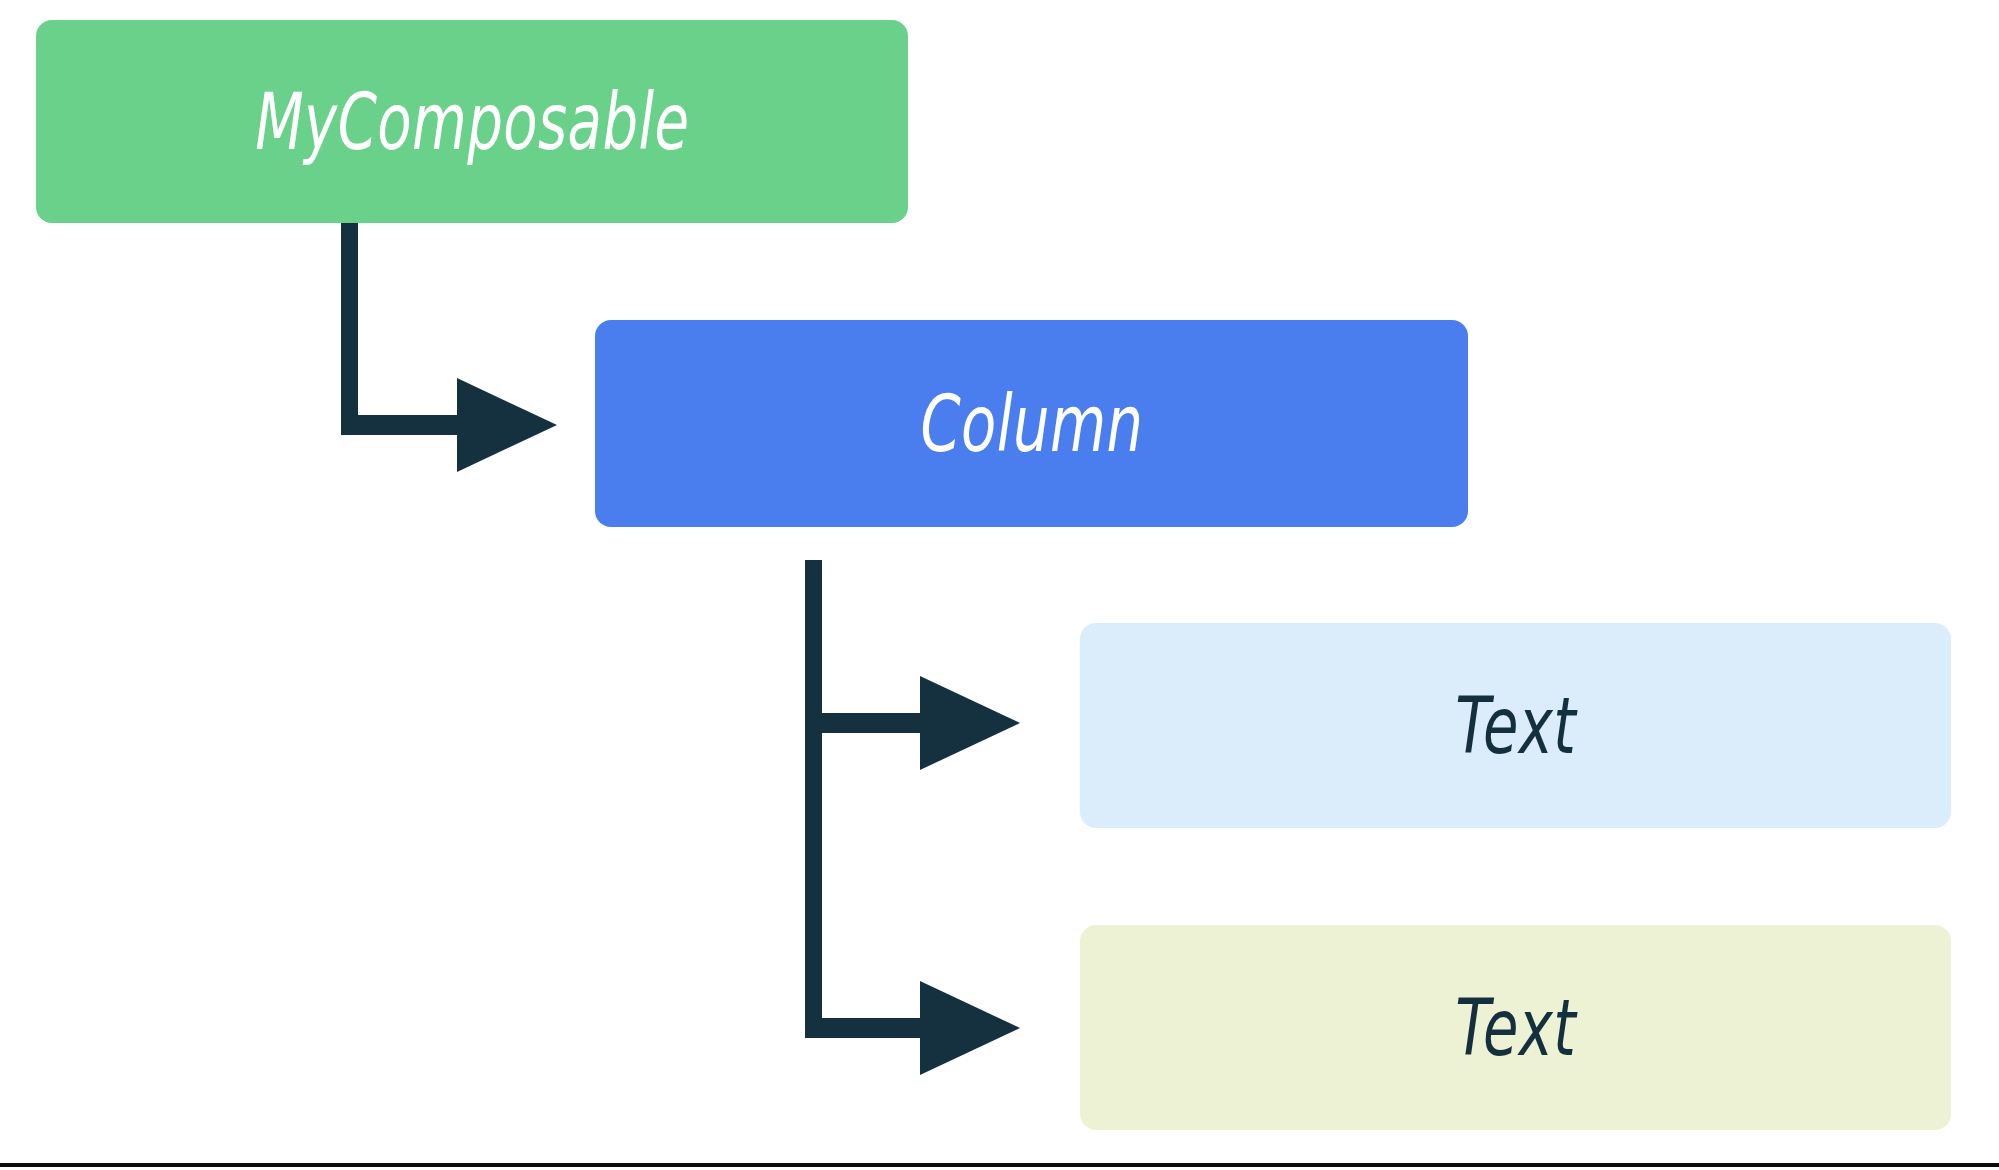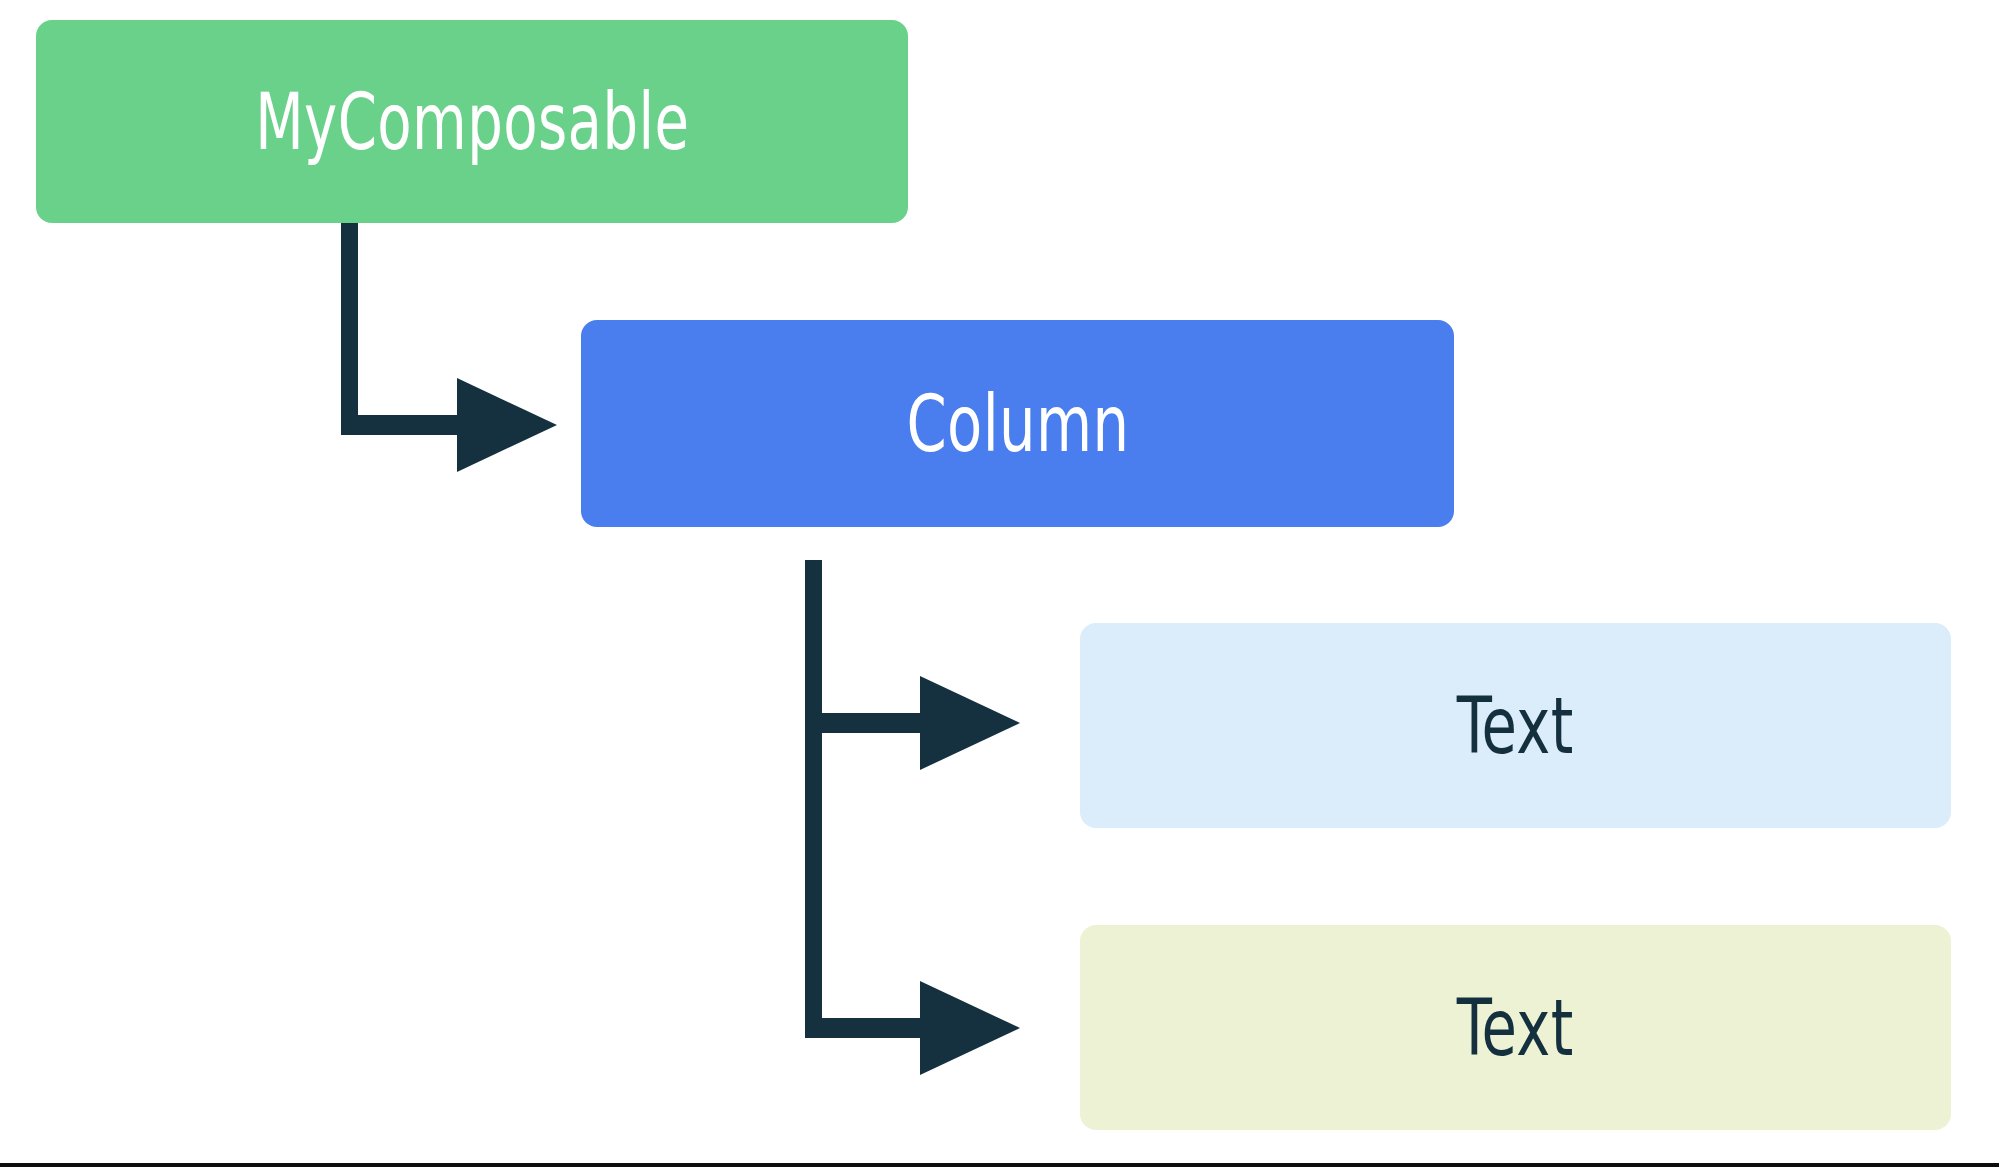--- a/index.html
+++ b/index.html
@@ -10,20 +10,21 @@
   }
   body {
     font-family: "Liberation Sans", "DejaVu Sans", sans-serif;
   }
   #canvas {
     position: relative;
     width: 1999px;
     height: 1170px;
     background: #ffffff;
     overflow: hidden;
+    font-style: italic;
   }
   .node {
     position: absolute;
     box-sizing: border-box;
     display: flex;
     align-items: center;
     justify-content: center;
     border-radius: 16px;
     letter-spacing: 0.5px;
     white-space: nowrap;
@@ -43,21 +44,21 @@
     background: #6ad18b;
     color: #ffffff;
   }
   #node-mycomposable .node-label {
     font-size: 78px;
     font-family: "Liberation Sans Narrow", "DejaVu Sans Condensed", "Liberation Sans", sans-serif;
     transform: scaleX(0.80);
   }
 
   #node-column {
-    left: 581px;
+    left: 595px;
     top: 320px;
     width: 873px;
     height: 207px;
     background: #4a7ded;
     color: #ffffff;
   }
   #node-column .node-label {
     font-size: 78px;
     font-family: "Liberation Sans Narrow", "DejaVu Sans Condensed", "Liberation Sans", sans-serif;
     transform: scaleX(0.82);

